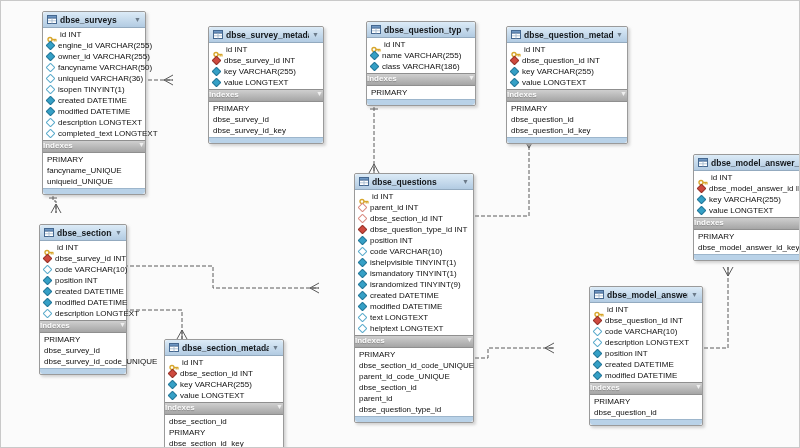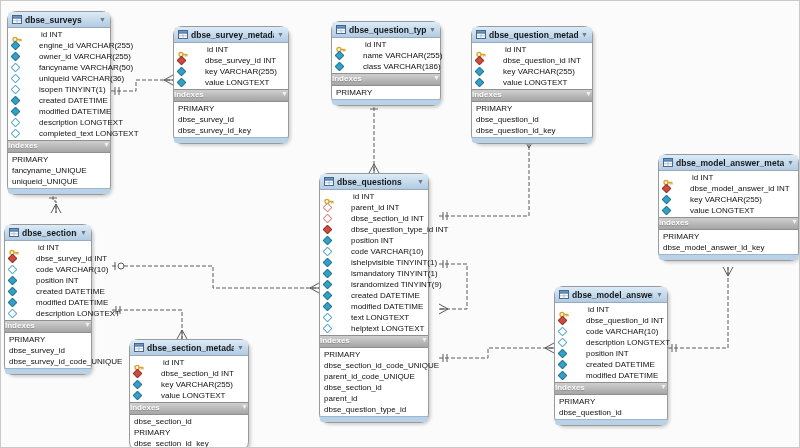--- a/index.html
+++ b/index.html
@@ -1,28 +1,28 @@
 <!DOCTYPE html>
 <html><head>
 <meta charset="utf-8">
 <style>
   html,body{margin:0;padding:0;background:#e8e8e8;}
   #viewport{position:relative;width:800px;height:448px;background:#fbfbfb;
     border:1px solid #c9c9c9;box-sizing:border-box;overflow:hidden;
     font-family:"Liberation Sans",sans-serif;}
   #rel-layer{position:absolute;left:0;top:0;width:800px;height:448px;pointer-events:none;}
   .tbl{position:absolute;box-sizing:border-box;background:#fff;border:1px solid #9a9a9a;
-    border-radius:9px;box-shadow:2px 2px 3px rgba(150,150,150,.4);}
+    border-radius:2px;box-shadow:2px 2px 3px rgba(150,150,150,.4);margin-left:35px;}
   .tbl-header{height:15px;display:flex;align-items:center;gap:3px;padding:0 4px;
     background:linear-gradient(#dcebf7,#b2cbe2);border-bottom:1px solid #93aabf;
     border-radius:3px 3px 0 0;}
   .tbl-title{flex:1;font-size:8.5px;font-weight:bold;color:#14181c;white-space:nowrap;overflow:hidden;}
   .arrow{font-size:7px;color:#6b7a89;line-height:1;}
   .cols{padding:1px 0;}
-  .col-row{display:flex;align-items:center;gap:20px;height:11px;padding:0 4px;white-space:nowrap;}
+  .col-row{display:flex;align-items:center;gap:4px;height:11px;padding:0 4px;white-space:nowrap;}
   .col-row span.txt{font-size:8px;color:#101010;}
   .dia{width:5px;height:5px;transform:rotate(45deg);flex:0 0 auto;border-radius:1px;}
   .dia.col{background:#35a0c6;border:1px solid #1d7396;}
   .dia.coln{background:#fff;border:1px solid #58aacb;}
   .dia.fk{background:#cf4a3f;border:1px solid #942d22;}
   .dia.fkn{background:#fff;border:1px solid #d98a80;}
   .keywrap{width:9px;height:9px;flex:0 0 auto;}
   .idx-bar{height:11px;display:flex;align-items:flex-start;padding:0 0;
     background:linear-gradient(#cfcfcf,#a5a5a5);border-top:1px solid #8f8f8f;border-bottom:1px solid #8f8f8f;}
   .idx-label{flex:1;font-size:8px;color:#fdfdfd;font-weight:bold;text-shadow:0 1px 1px rgba(0,0,0,.25);}
@@ -402,21 +402,21 @@
       <span class="idx-label">Indexes</span>
       <span class="arrow">▼</span>
     </div>
     <div class="idxs">
         <div class="idx-row">PRIMARY</div>
         <div class="idx-row">dbse_survey_id</div>
         <div class="idx-row">dbse_survey_id_code_UNIQUE</div>
       </div>
     <div class="tbl-footer"></div>
   </div>
-    <div class="tbl" style="left: 318px; top: 172px; width: 110px;">
+    <div class="tbl" style="left: 318px; top: 172px; width: 120px;">
     <div class="tbl-header">
       <svg class="ticon" width="10" height="9" viewBox="0 0 10 9">
         <rect x="0.5" y="0.5" width="9" height="8" fill="#ffffff" stroke="#44678f"></rect>
         <rect x="0.5" y="0.5" width="9" height="2.6" fill="#6e97c4" stroke="#44678f"></rect>
         <line x1="5" y1="3" x2="5" y2="8.5" stroke="#9db4cc" stroke-width="0.8"></line>
         <line x1="1" y1="5.8" x2="9" y2="5.8" stroke="#9db4cc" stroke-width="0.8"></line>
       </svg>
       <span class="tbl-title">dbse_questions</span>
       <span class="arrow">▼</span>
     </div>

